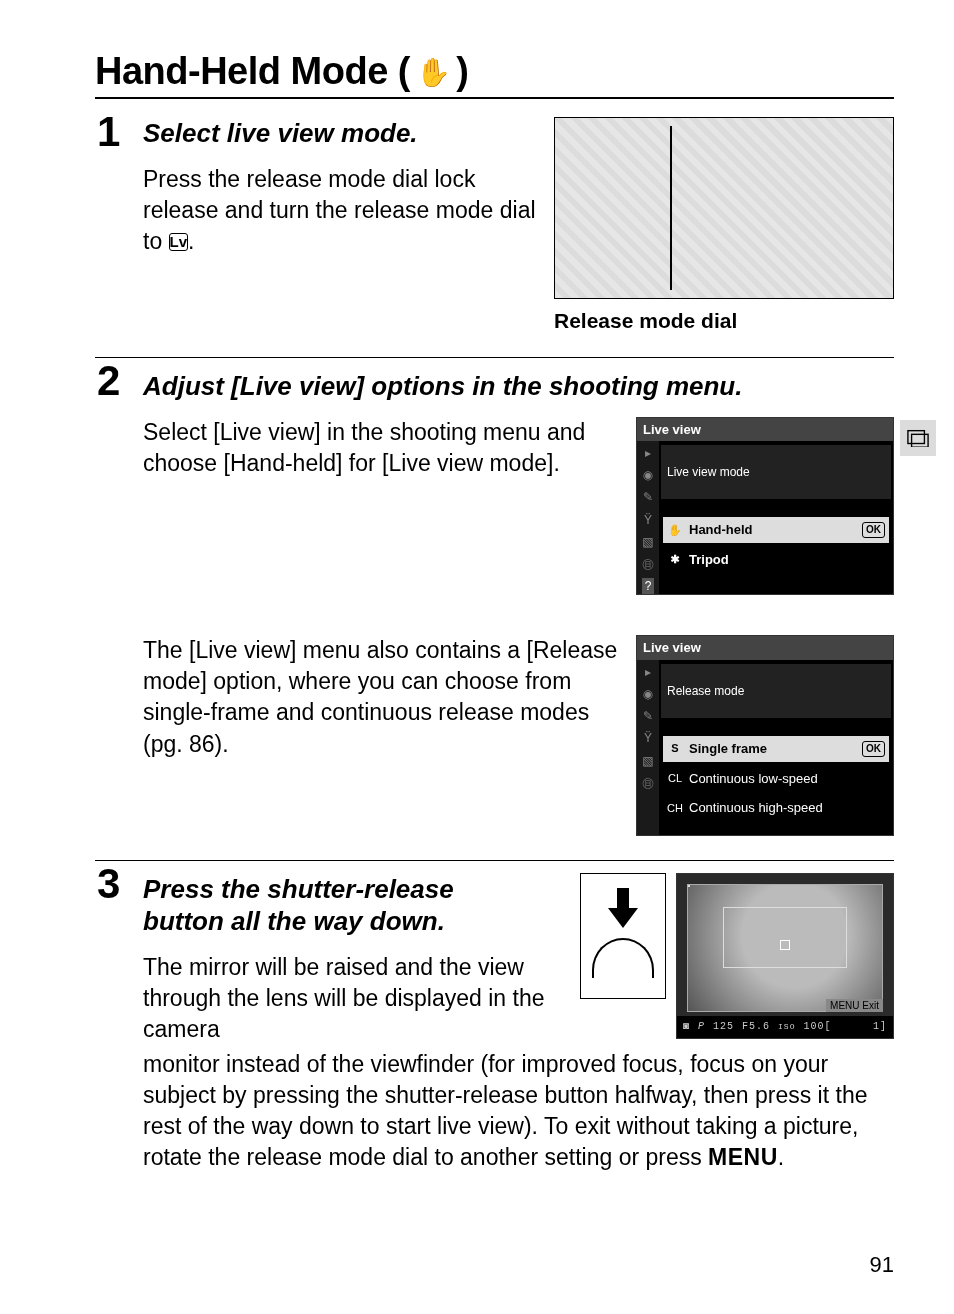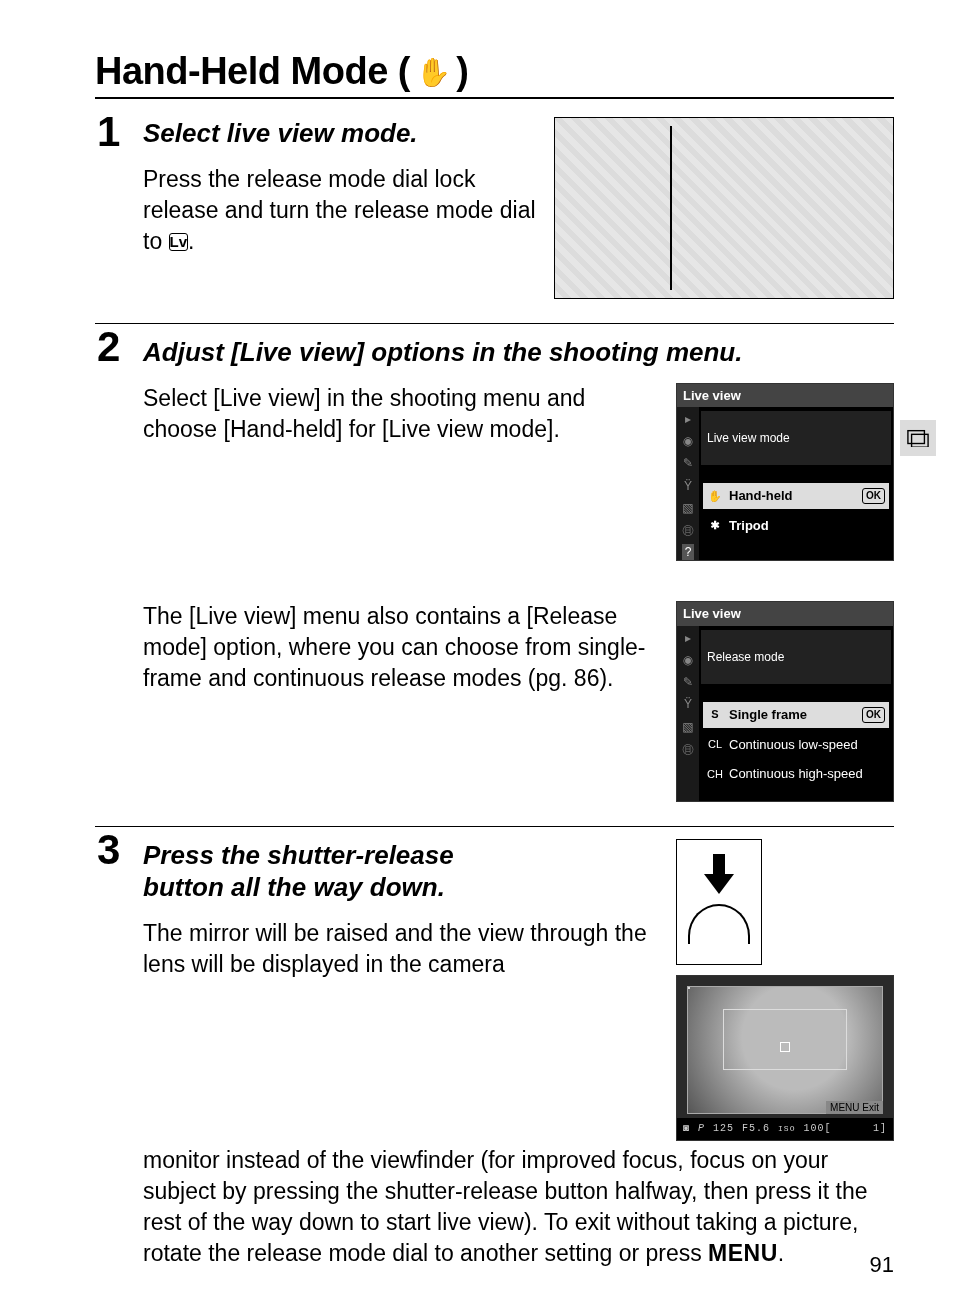--- a/index.html
+++ b/index.html
@@ -74,21 +74,21 @@
   }
   .dial-figure::after{
     content:""; position:absolute; left:115px; top:8px; bottom:8px; width:1.5px; background:#000;
   }
   .caption {
     font-size: 21px;
     font-weight: 700;
     margin-top: 10px;
   }
   .menu-shot {
-    width: 218px;
+    width: 258px;
     background:#000;
     color:#fff;
     font-family: Arial, sans-serif;
     font-size: 13px;
     border:1px solid #333;
   }
   .menu-header { background:#444; padding:3px 6px; font-weight:700; }
   .menu-sub { background:#222; padding:19px 6px; font-size:12px; }
   .menu-body { display:flex; }
   .menu-icons { width:22px; background:#1a1a1a; display:flex; flex-direction:column; align-items:center; padding-top:4px; gap:6px; font-size:12px; color:#888;}
@@ -128,21 +128,21 @@
   .side-tab svg { width:22px; height:18px; }
   .lv-glyph {
     display:inline-block; border:1.5px solid #000; border-radius:3px;
     font-size:15px; font-weight:700; padding:0 0; line-height:1.1;
     position:relative; top:-2px;
   }
   .menu-word { font-family: Arial, sans-serif; font-weight:700; letter-spacing:0.5px; }
   .page-no { position:absolute; right:60px; bottom:36px; font-size:22px; }
   .block2 { margin-top: 40px; }
   .step3 .step-heading { max-width: 360px; }
-  .step3-fig-group { display:flex; gap:10px; align-items:flex-start;flex-direction:column; }
+  .step3-fig-group { display:flex; gap:10px; align-items:flex-start; }
 </style>
 </head>
 <body>
 
 <div class="side-tab">
   <svg viewBox="0 0 24 18">
       <rect x="1" y="1" width="18" height="14" fill="none" stroke="#000" stroke-width="1.5"></rect>
       <rect x="5" y="5" width="18" height="14" fill="none" stroke="#000" stroke-width="1.5"></rect>
     </svg>
 </div>
@@ -158,20 +158,21 @@
   <div class="row">
     <div class="col-text">
       <div class="step-heading">Select live view mode.</div>
       <p class="step-body">
         <span>Press the release mode dial lock release and turn the release mode dial to </span>
         <span class="lv-glyph">Lv</span><span>.</span>
       </p>
     </div>
     <div class="col-figure">
       <div class="figure-box dial-figure"></div>
+      <div class="caption">Release mode dial</div>
     </div>
   </div>
 </section>
 
 <section class="step">
   <div class="step-number">2</div>
   <div class="step-heading">Adjust [Live view] options in the shooting menu.</div>
 
   <div class="row step-body" style="margin-left:48px;">
     <p class="col-text">Select [Live view] in the shooting menu and choose [Hand-held] for [Live view mode].</p>

